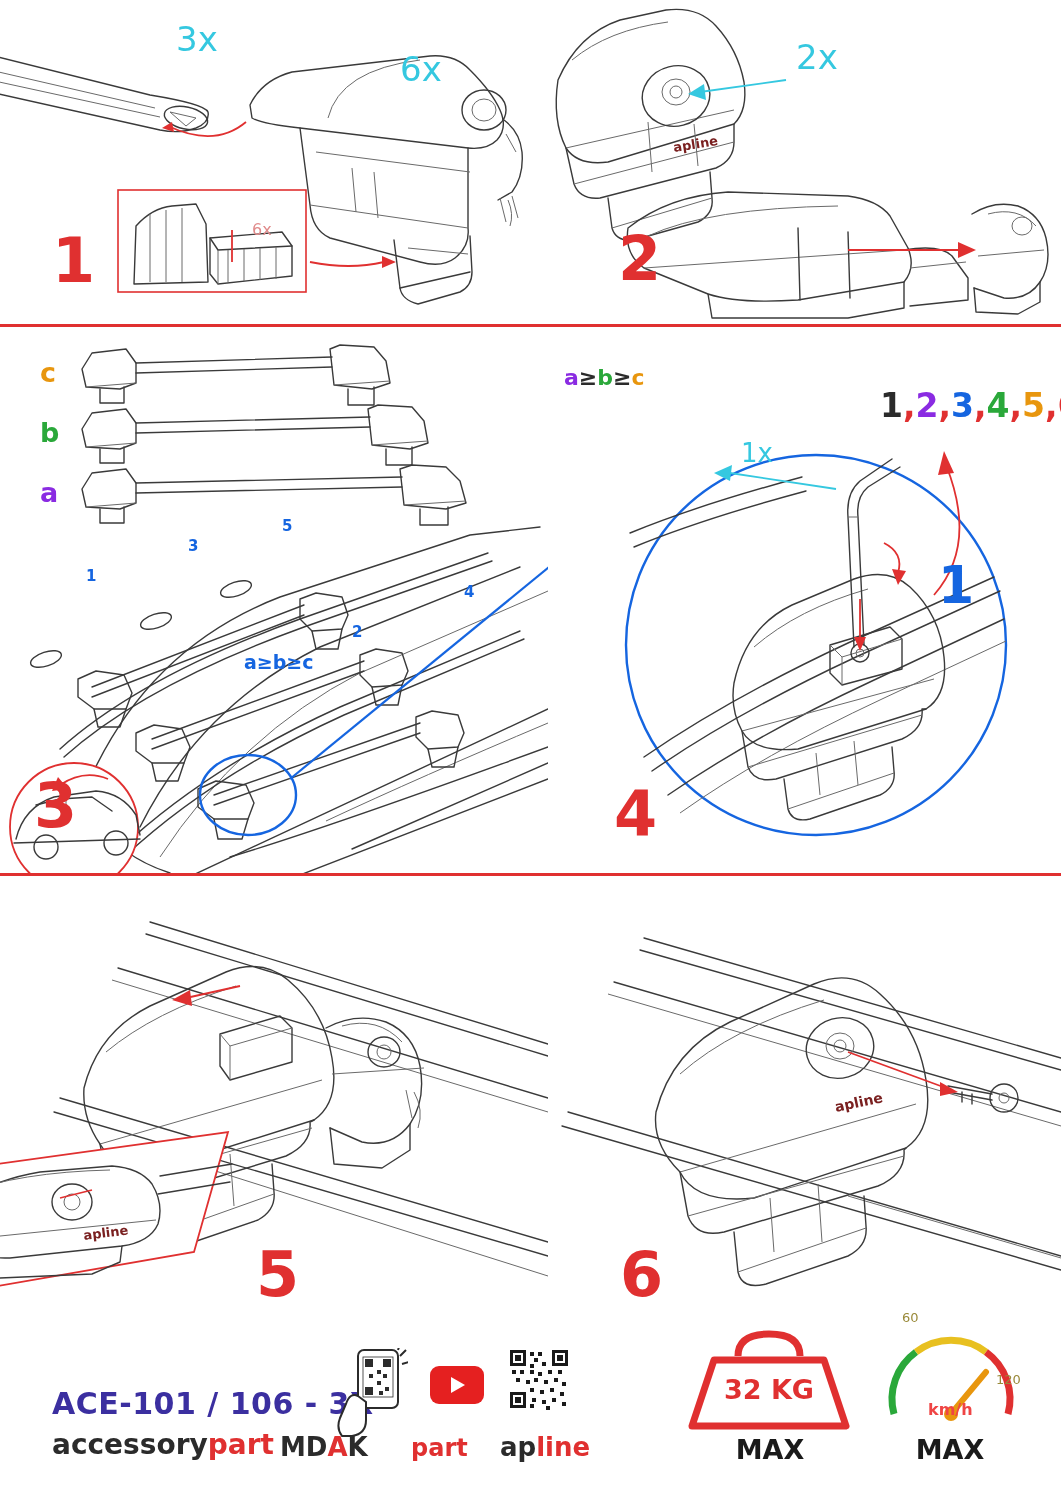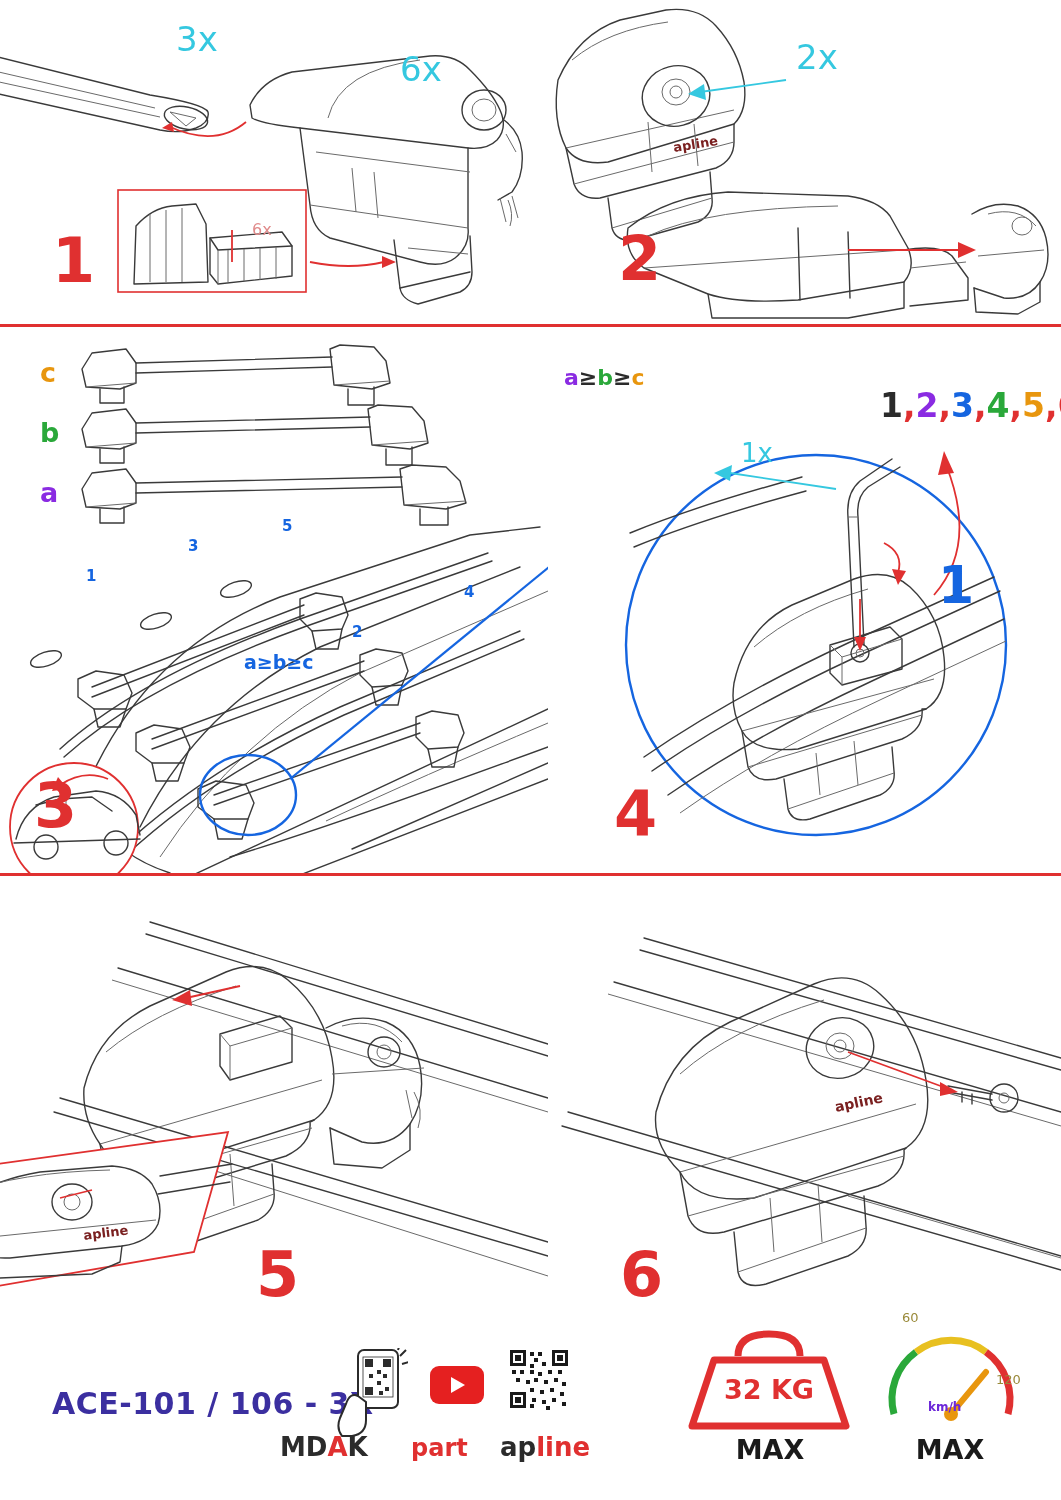--- a/index.html
+++ b/index.html
@@ -157,22 +157,22 @@
   #speed-max { left: 880px; top: 1434px; width: 140px; text-align: center; }
 
   .gauge-tick {
     position: absolute;
     font-size: 13px;
     color: #9a8a3a;
     text-align: right;
   }
   .gauge-unit {
     position: absolute;
-    font-size: 12px;
-    color: #6d28d9;
+    font-size: 16px;
+    color: #ef4444;
     font-weight: bold;
     text-align: right;
   }
 
   .qr-box {
     position: absolute;
     background: #ffffff;
   }
   .yt {
     position: absolute;
@@ -584,20 +584,23 @@
         <path class="ln" d="M424 218 L424 228"></path>
       </g>
 
       <path class="ln-red" d="M300 176 L398 212"></path>
       <path fill="#e03030" d="M392 206 L410 216 L392 220 Z"></path>
     </svg>
     <div class="step-number" style="left:72px; top:368px;">6</div>
   </div>
 
   <div class="footer-model">ACE-101 / 106 - 3X</div>
+  <div class="footer-brand">
+    <span class="brand-accessory">accessory</span><span class="brand-part">part</span>
+  </div>
 
   <svg style="position:absolute; left:336px; top:1348px;" width="72" height="92" viewBox="0 0 72 92">
     <rect x="22" y="2" width="40" height="58" rx="6" fill="#ffffff" stroke="#2b2b2b" stroke-width="2"></rect>
     <rect x="27" y="9" width="30" height="40" fill="#ffffff" stroke="#2b2b2b" stroke-width="0.8"></rect>
     <g fill="#2b2b2b">
       <rect x="29" y="11" width="8" height="8"></rect>
         <rect x="47" y="11" width="8" height="8"></rect>
       <rect x="29" y="39" width="8" height="8"></rect>
       <rect x="41" y="22" width="4" height="4"></rect>
         <rect x="47" y="26" width="4" height="4"></rect>

